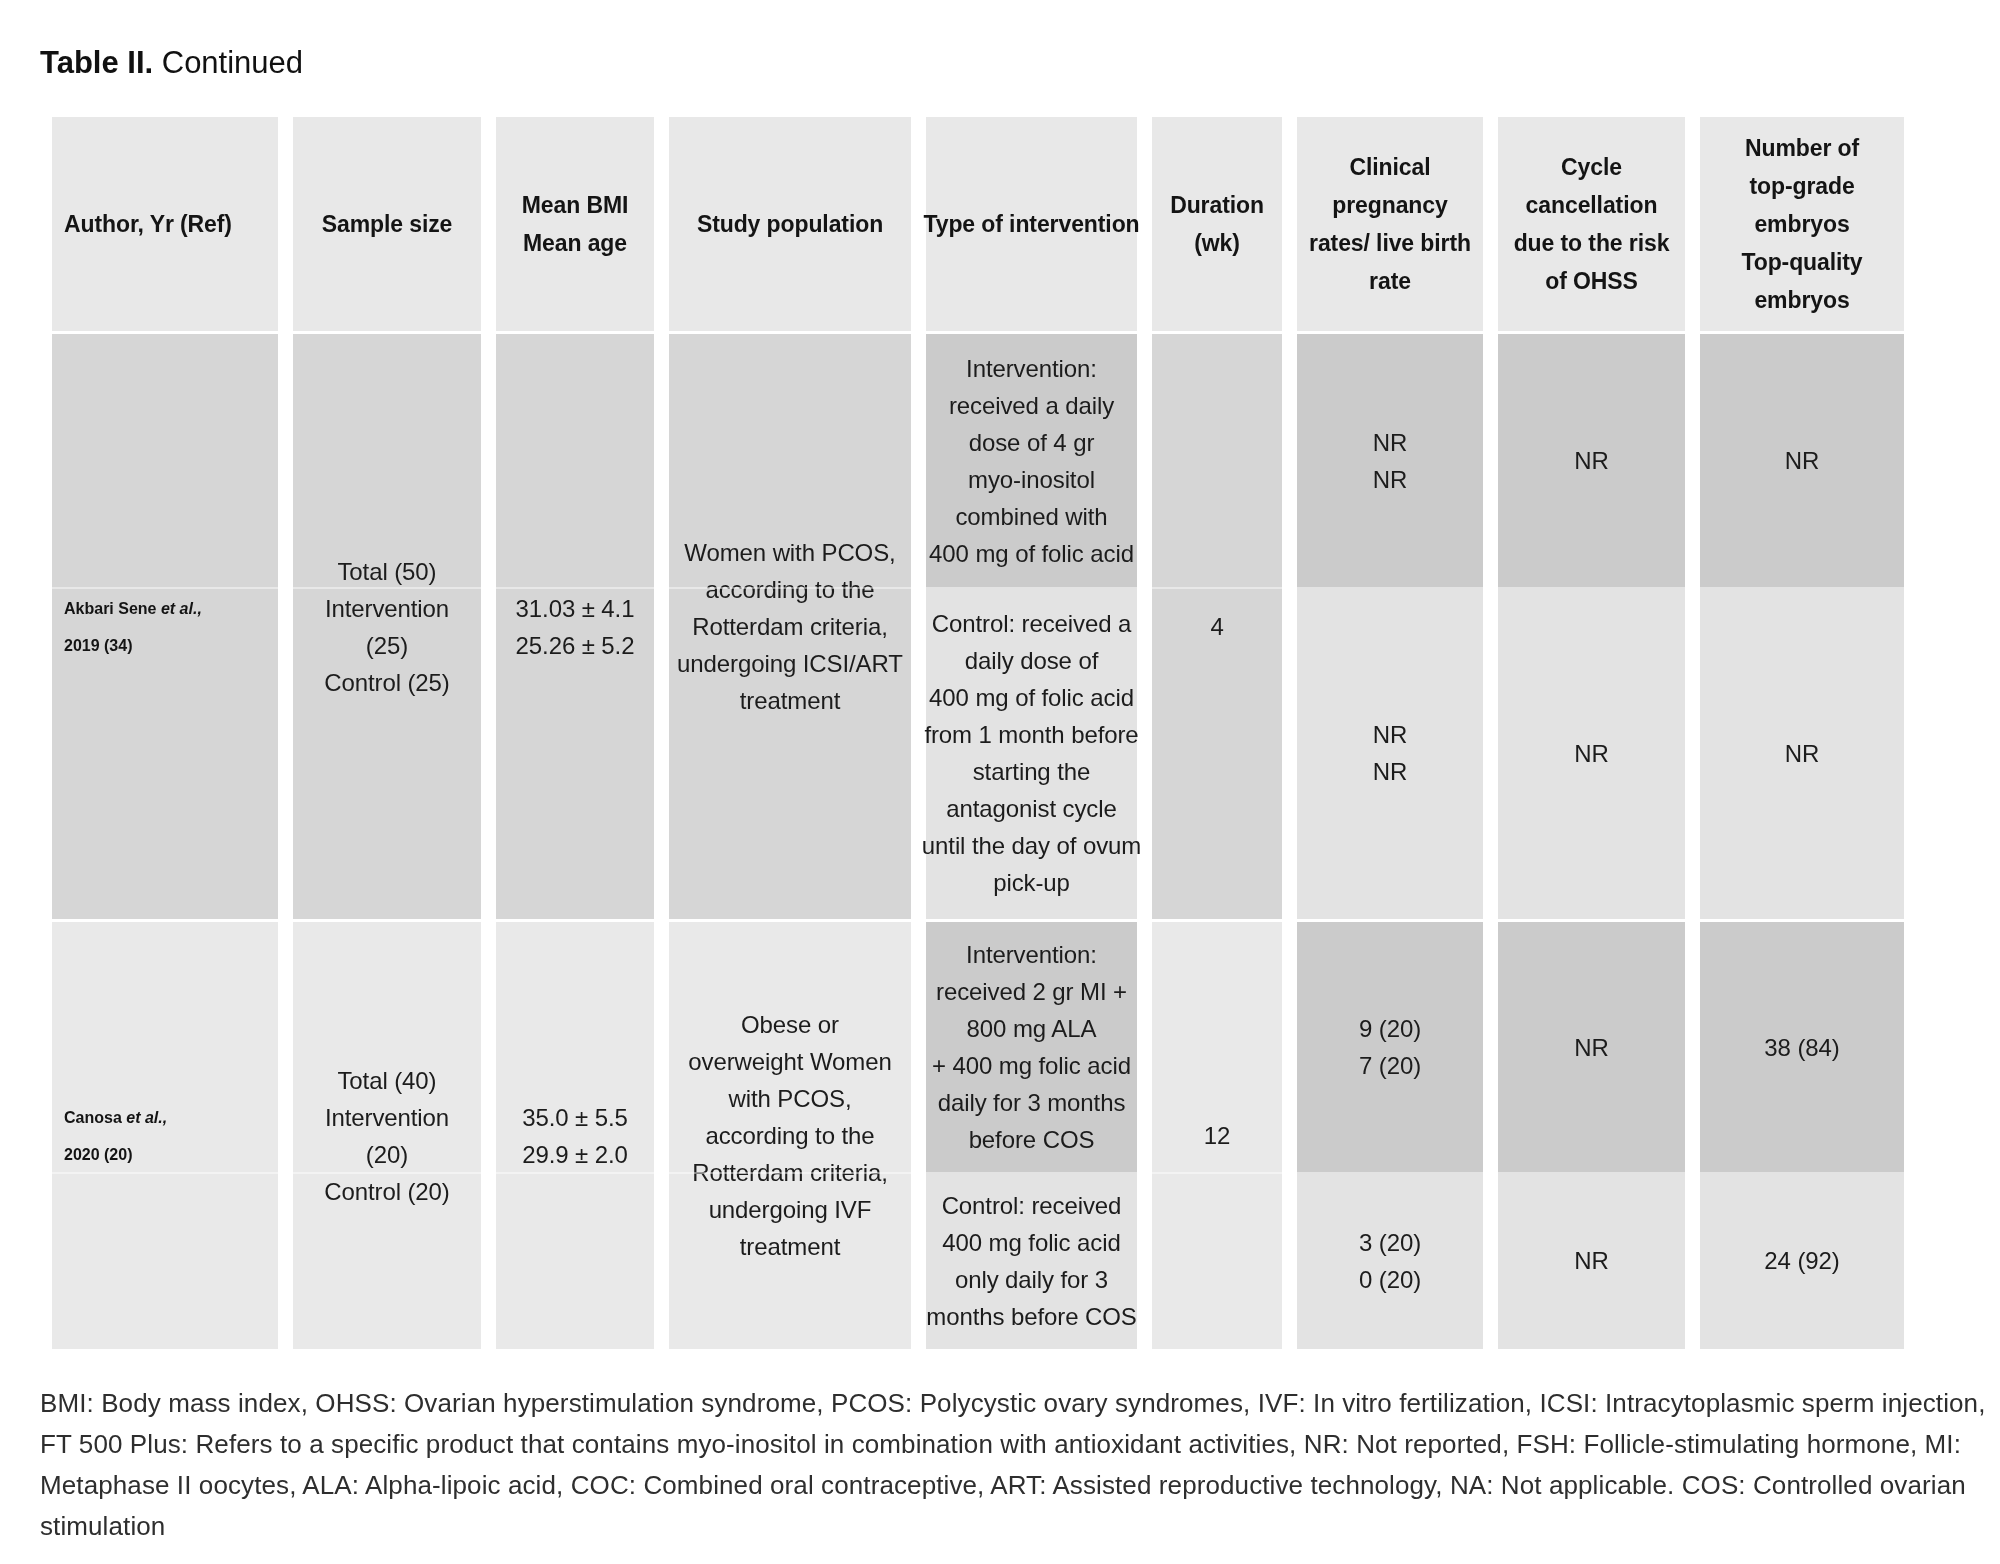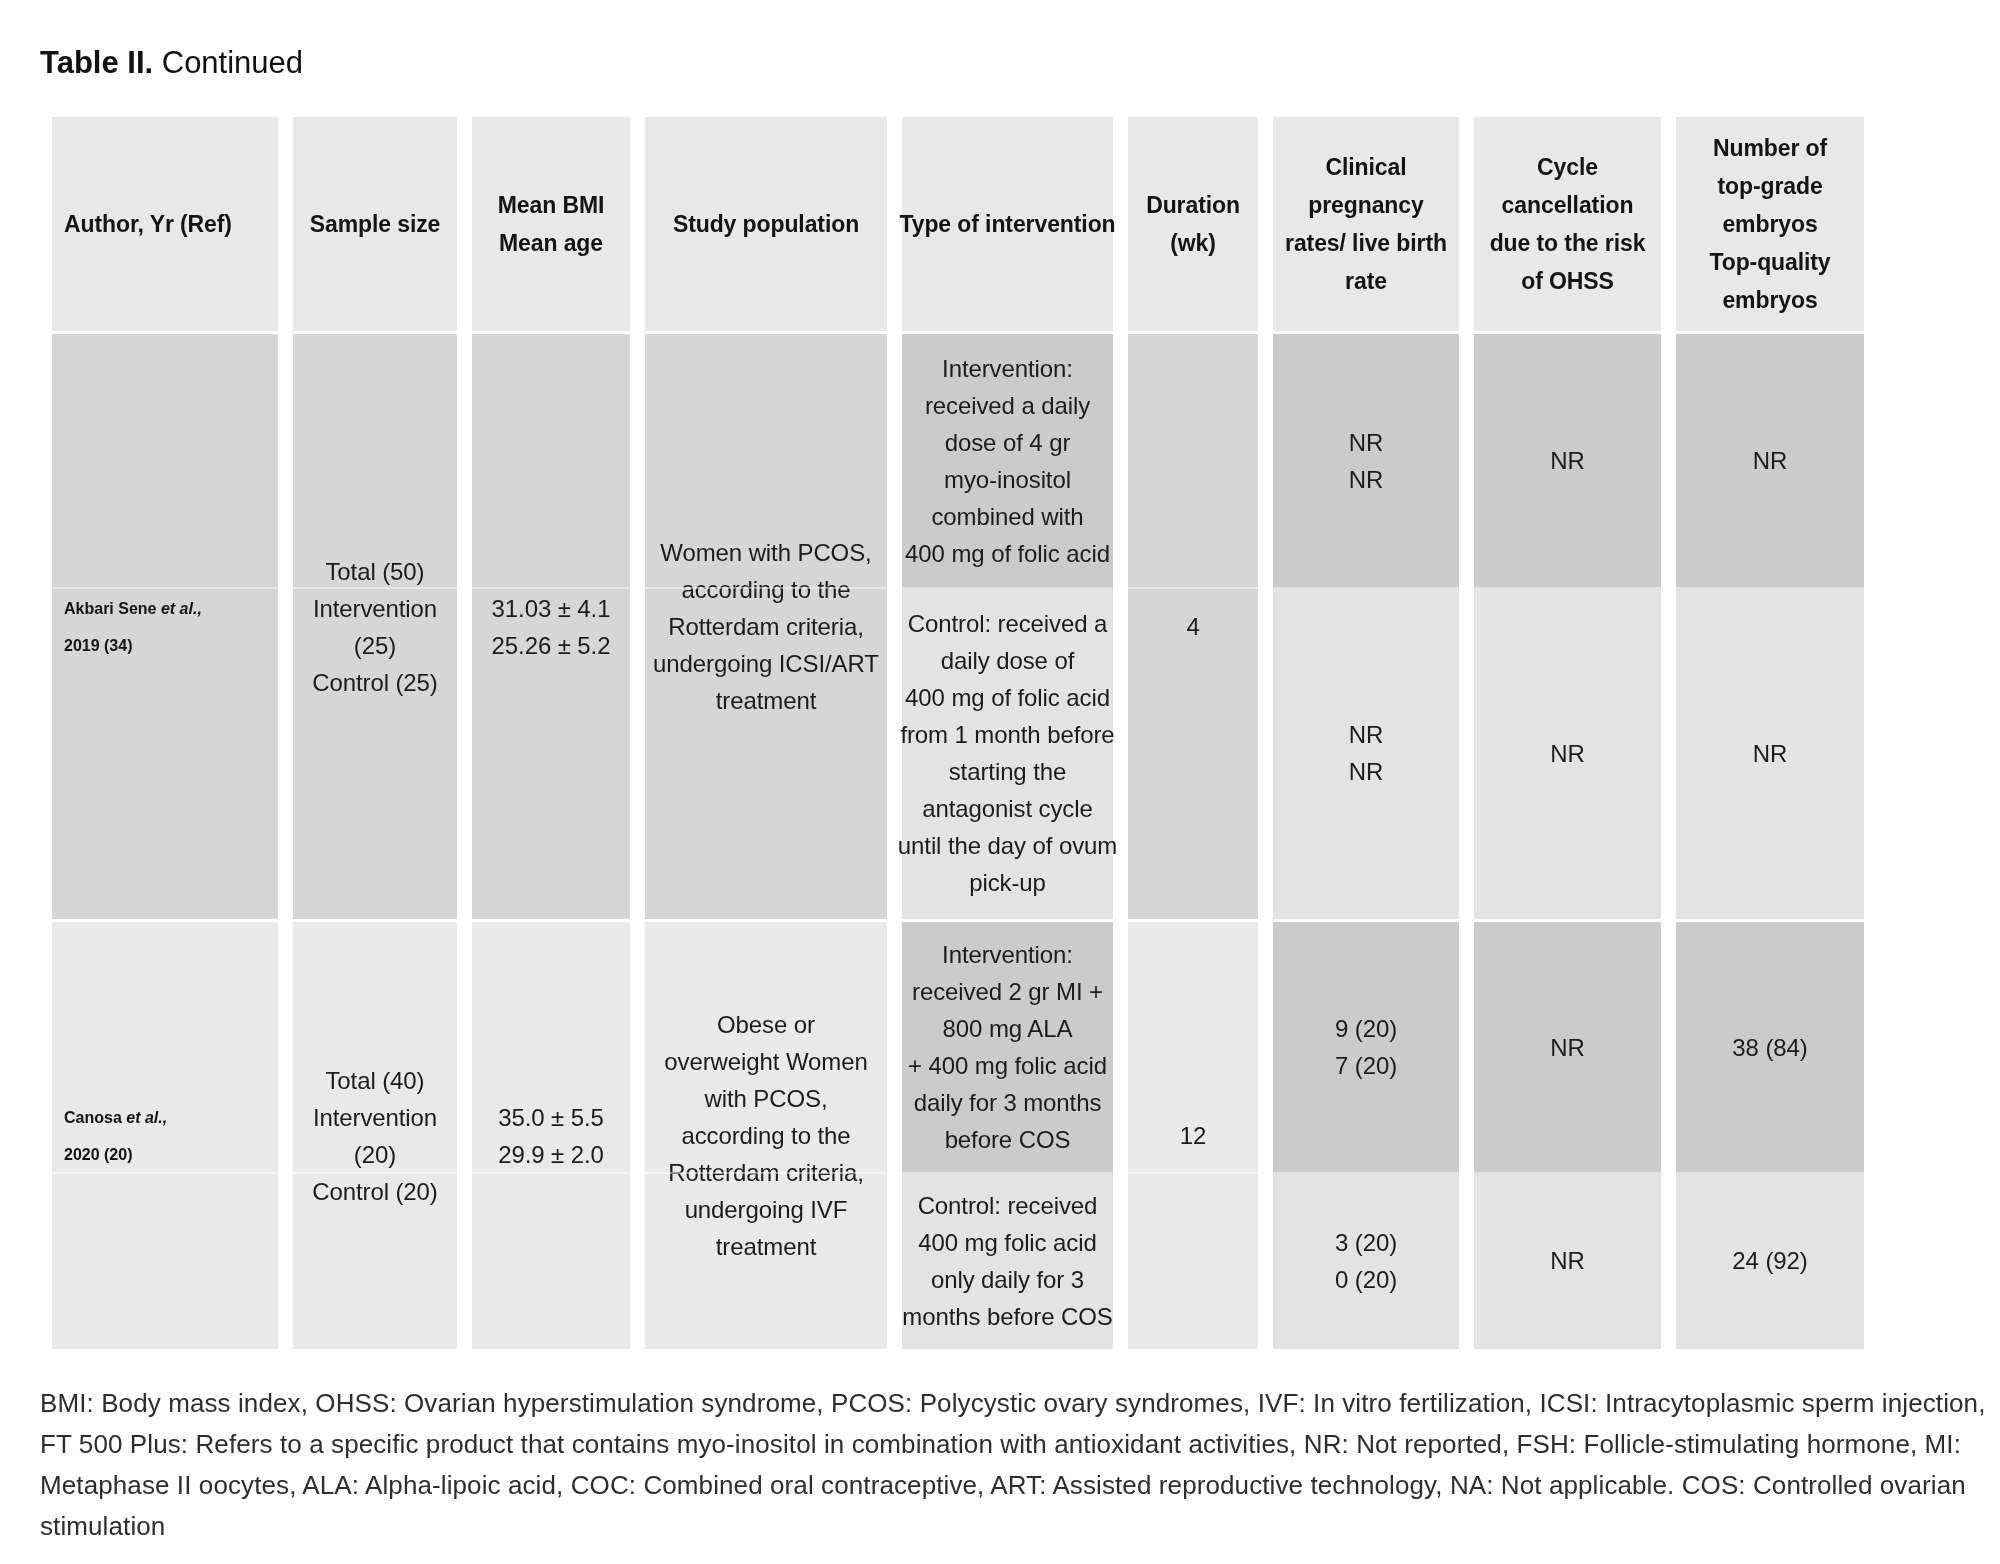--- a/index.html
+++ b/index.html
@@ -17,23 +17,23 @@
   .title .t-rest { font-weight: 400; }
 
   
   .table-wrap {
     margin-top: 37px;
     margin-left: 12px;
     display: flex;
     gap: 15px;
   }
   .col { display: flex; flex-direction: column; }
-  .c1 { width: 226px; } .c2 { width: 164px; } .c3 { width: 158px; }
+  .c1 { width: 226px; } .c2 { width: 188px; } .c3 { width: 158px; }
   .c4 { width: 242px; } .c5 { width: 211px; } .c6 { width: 130px; }
-  .c7 { width: 186px; } .c8 { width: 187px; } .c9 { width: 188px; }
+  .c7 { width: 186px; } .c8 { width: 187px; } .c9 { width: 204px; }
 
   .cell {
     display: flex;
     align-items: center;
     justify-content: center;
     text-align: center;
     position: relative;
     overflow: visible;
   }
   .pre { white-space: pre; }

